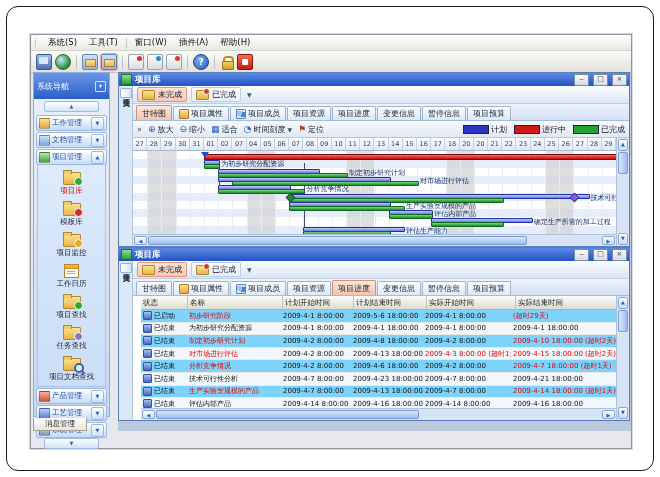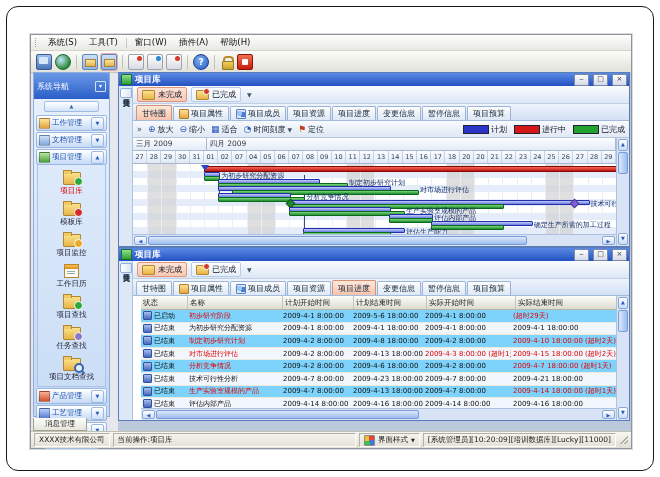--- a/index.html
+++ b/index.html
@@ -365,24 +365,20 @@
                       <span>进行中</span>
                     </span>
                     <span class="lg">
                       <span class="lgbox" style="background: rgb(31, 163, 46);"></span>
                       <span>已完成</span>
                     </span>
                   </div>
                 </div>
               <div class="gantt">
                 <div class="gmain">
-                  <div class="gmonths" id="gmonths">
-                      <div class="gmonth" style="width: 14.7059%;">三月 2009</div>
-                      <div class="gmonth" style="width: 85.2941%;">四月 2009</div>
-                    </div>
                   <div class="gdays" id="gdays">
                       <div class="gday">27</div>
                       <div class="gday">28</div>
                       <div class="gday">29</div>
                       <div class="gday">30</div>
                       <div class="gday">31</div>
                       <div class="gday">01</div>
                       <div class="gday">02</div>
                       <div class="gday">07</div>
                       <div class="gday">04</div>
@@ -703,26 +699,15 @@
                   <div class="sarrow">▼</div>
                 </div>
               </div>
             </div>
           </div>
         </div>
 
       </div>
     </div>
 
-    <div class="statusbar">
-      <div class="sb-cell">XXXX技术有限公司</div>
-      <div class="sb-cell sb-op">当前操作:项目库</div>
-      <div class="sb-cell">
-        <span class="style-icon"></span>
-        <span>界面样式</span>
-        <span style="font-size:5px;margin-left:3px">▼</span>
-      </div>
-      <div class="sb-cell">[系统管理员][10:20:09][培训数据库][Lucky][11000]</div>
-      <div class="resize-grip"></div>
-    </div>
 
   </div>
 </div>
 
 </body></html>

